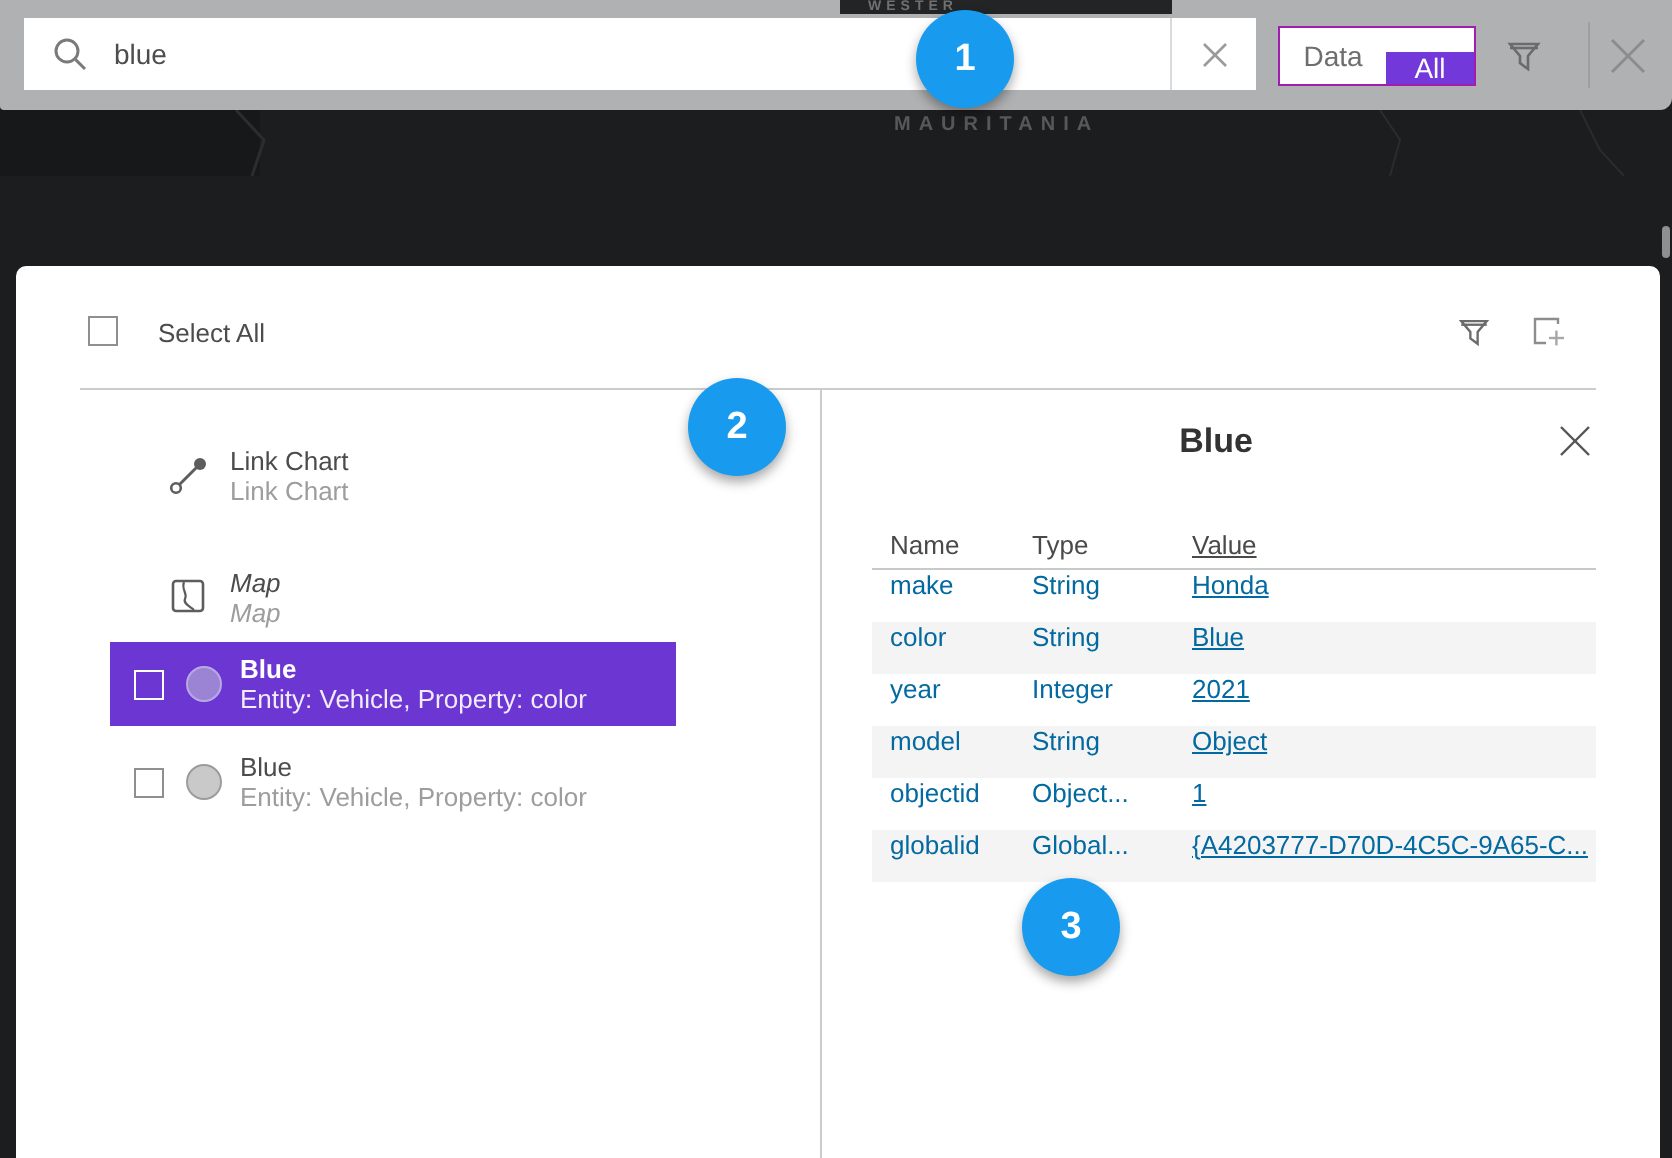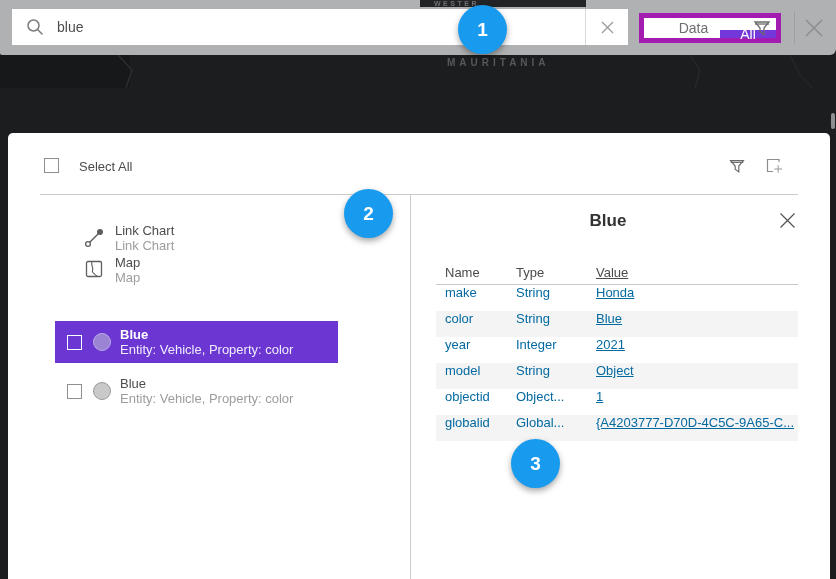--- a/index.html
+++ b/index.html
@@ -40,28 +40,28 @@
     background:#ffffff; display:flex; align-items:center; z-index:2;
   }
   .search-glyph { margin-left:14px; }
   .search-text { margin-left:13px; font-size:14px; color:#4d4d4d; flex:1; }
   .search-clear {
     width:43px; height:100%; border-left:1px solid #dadada;
     display:flex; align-items:center; justify-content:center; cursor:pointer;
   }
   .toggle-group {
     position:absolute; left:639px; top:13px; height:30px; display:flex;
-    background:#fff; border:5px solid #a21caf; z-index:2;padding-left:23px;
+    background:#fff; border:1px solid #a21caf; z-index:2;
   }
   .toggle-seg {
     display:flex; align-items:center; justify-content:center;
     font-size:14px; cursor:pointer;
   }
   .seg-data { width:53px; color:#6e6e6e; }
-  .seg-all  { width:56px; background:var(--accent-purple,#7238da); color:#fff;margin-top:12px; }
+  .seg-all  { width:44px; background:var(--accent-purple,#7238da); color:#fff;margin-top:12px; }
   .topbar-filter { position:absolute; left:751px; top:17px; z-index:2; cursor:pointer; }
   .topbar-divider { position:absolute; left:794px; top:11px; width:1px; height:33px; background:#9f9f9f; z-index:2; }
   .topbar-close { position:absolute; left:801px; top:15px; z-index:2; cursor:pointer; }
 
   
   .panel {
     position:absolute; left:8px; top:88px; width:822px; height:475px;
     background:#ffffff; border-radius:5px;margin-top:45px;
   }
   .select-all-box {
@@ -73,21 +73,21 @@
   .panel-add { position:absolute; left:756px; top:23px; cursor:pointer; }
   .header-divider { position:absolute; left:32px; top:61px; width:758px; height:1px; background:#cccccc; }
   .pane-divider { position:absolute; left:402px; top:61px; width:1px; height:414px; background:#cccccc; }
 
   
   .list-item { position:absolute; display:flex; align-items:flex-start; cursor:pointer; }
   .li-icon { width:24px; display:flex; justify-content:center; margin-right:9px; margin-top:4px; }
   .li-title { font-size:13px; color:#4c4c4c; line-height:15px; }
   .li-sub { font-size:13px; color:#9d9d9d; line-height:15px; }
   .item-linkchart { left:74px; top:90px; }
-  .item-map { left:74px; top:122px; }
+  .item-map { left:74px; top:151px;font-style:italic; }
   .entity-row {
     position:absolute; left:47px; width:283px; height:42px;
     display:flex; align-items:center; padding-left:12px; cursor:pointer;
   }
   .row-selected { top:188px; background:var(--row-purple,#6b36d2); }
   .row-plain { top:237px; background:transparent; }
   .row-checkbox { width:15px; height:15px; border:1px solid #8f8f8f; margin-right:11px; flex:none; cursor:pointer; }
   .row-selected .row-checkbox { border-color:#ffffff; }
   .entity-dot { width:18px; height:18px; border-radius:50%; margin-right:9px; flex:none; }
   .dot-selected { background:#9c84d4; border:1.5px solid #b9a9e6; }

